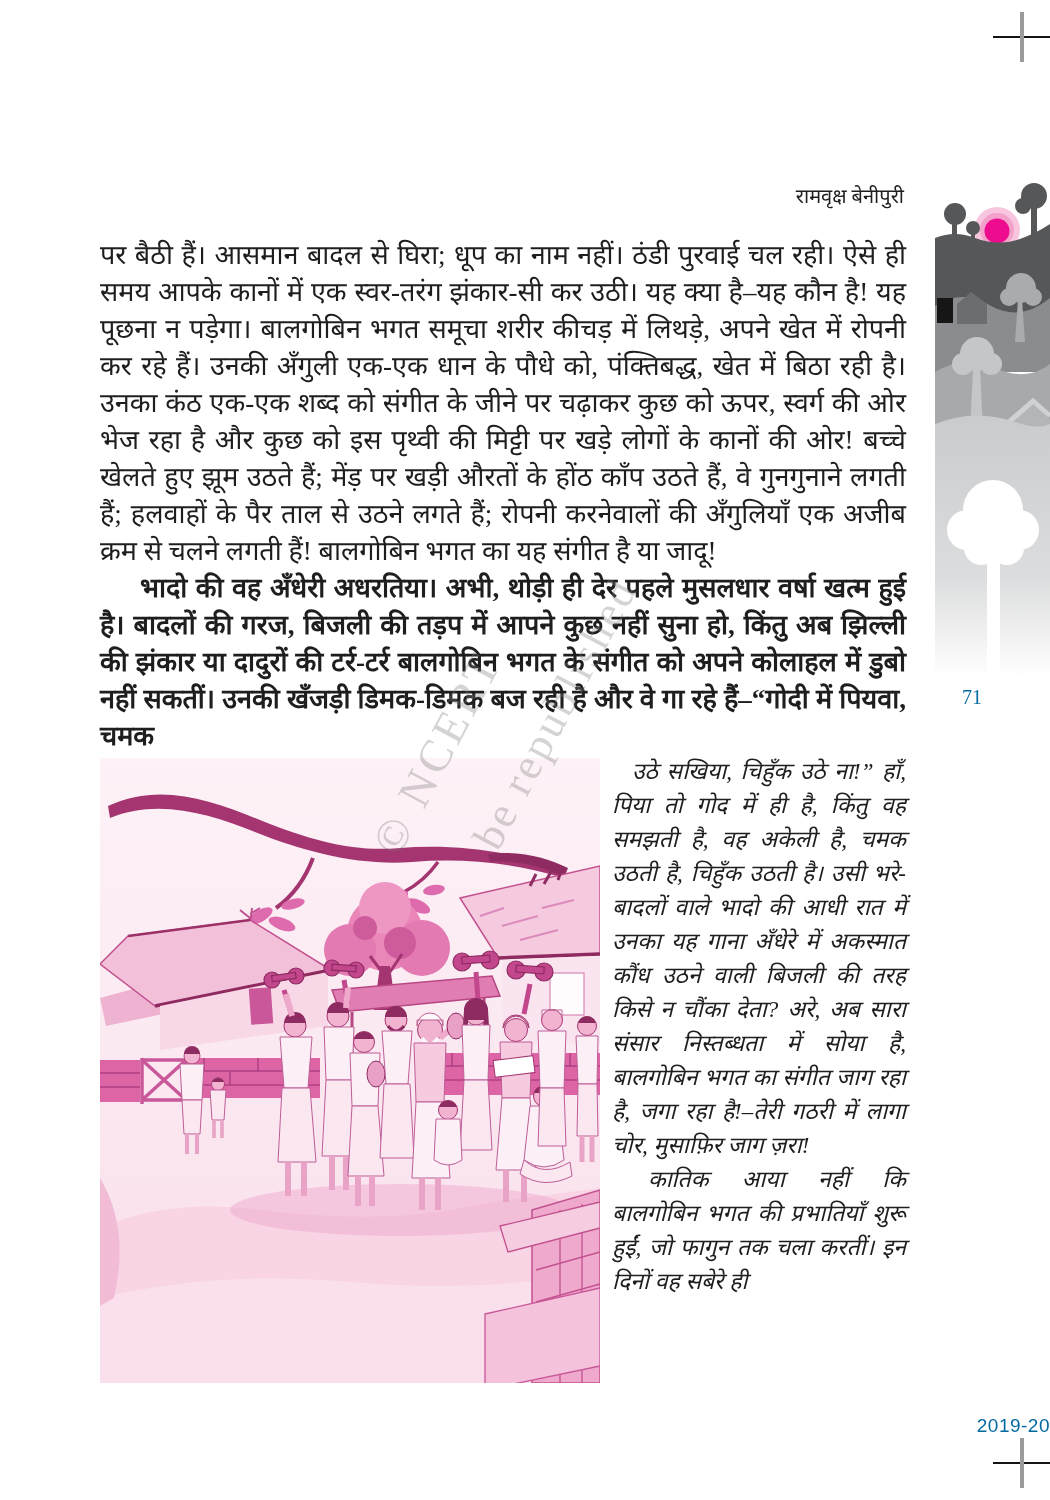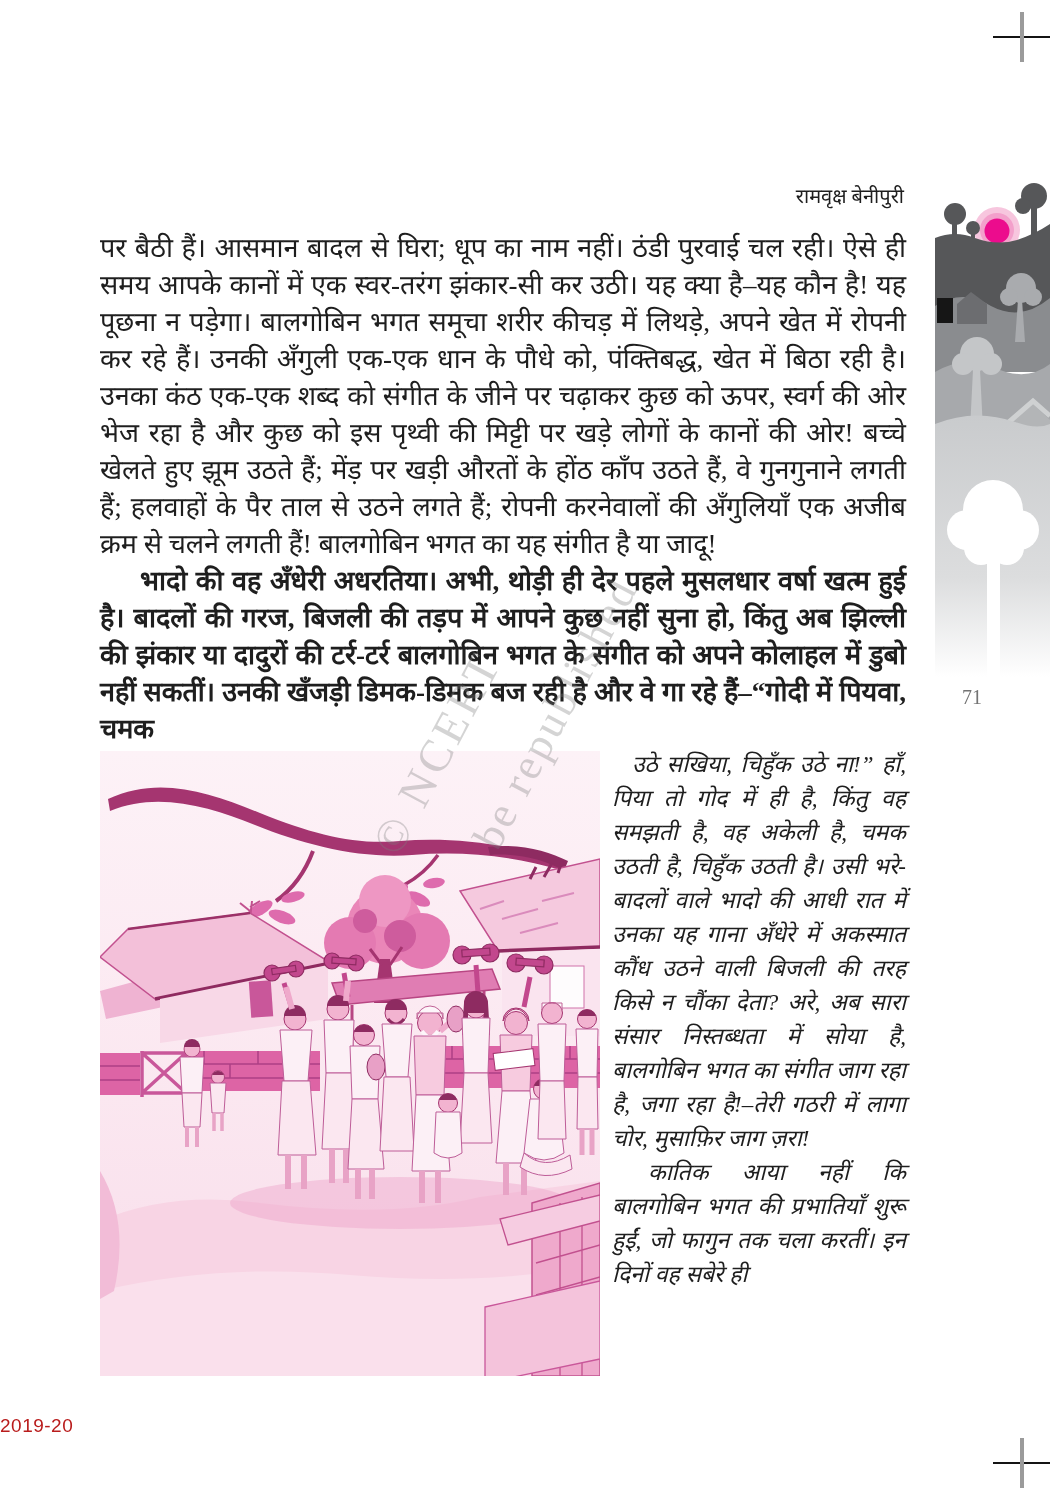--- a/index.html
+++ b/index.html
@@ -4,21 +4,21 @@
 <style>
   html,body { margin:0; padding:0; background:#ffffff; }
   .page {
     position:relative; width:1050px; height:1500px;
     background:#ffffff; overflow:hidden;
     font-family:"Liberation Serif","DejaVu Serif",serif;
     color:#1e1e1e;
   }
   
   .text-area { position:absolute; left:100px; top:182px; width:806px; }
-  .byline { text-align:right; font-size:20px; line-height:28px; margin:0 2px 20px 0; }
+  .byline { text-align:right; font-size:20px; line-height:28px; margin:0 2px 27px 0; }
   .para { margin:0; font-size:27px; line-height:37px; text-align:justify; }
   .para.indent { text-indent:40px;font-weight:bold; }
   .wrapzone { position:relative;font-style:italic; }
   .wrapzone::after { content:""; display:block; clear:both; }
   .illustration-box { float:left; width:500px; height:625px; margin:3px 12px 0 0; }
   .illustration-box svg { display:block; width:500px; height:625px; }
   .col { font-size:23px; line-height:34px; text-align:justify; margin:0; }
   .col.song-indent { text-indent:20px; }
   .col.indent { text-indent:36px; }
 
@@ -26,25 +26,25 @@
   .watermark {
     position:absolute; left:398px; top:540px; width:460px; height:360px;
     transform:rotate(-62deg); transform-origin:50% 50%;
     pointer-events:none; color:rgba(125,125,125,0.33);
     font-family:"Liberation Serif","DejaVu Serif",serif;
   }
   .watermark .wline1 { display:block; font-size:46px; letter-spacing:4px; }
   .watermark .wline2 { display:block; font-size:44px; letter-spacing:3px; margin:34px 0 0 52px; }
 
   
-  .page-number { position:absolute; left:962px; top:686px; font-size:20px; color:#737373; }
+  .page-number { position:absolute; left:962px; top:686px; font-size:20px; color:#0369a1; }
   .footer-year {
-    position:absolute; left:0; top:1415px; width:1050px; text-align:left;
+    position:absolute; left:0; top:1415px; width:1050px; text-align:right;
     font-family:"Liberation Sans","DejaVu Sans",sans-serif;
-    font-size:19px; color:#b91c1c; letter-spacing:0.5px;
+    font-size:19px; color:#0369a1; letter-spacing:0.5px;
   }
   .crop { position:absolute; }
   .crop.h { width:57px; height:2px; background:#141414; }
   .crop.v { width:4px;  height:50px; background:#9b9b9b; }
   #crop-tr-h { left:993px; top:36px; }
   #crop-tr-v { left:1020px; top:12px; }
   #crop-br-h { left:993px; top:1462px; }
   #crop-br-v { left:1020px; top:1438px; }
 
   

